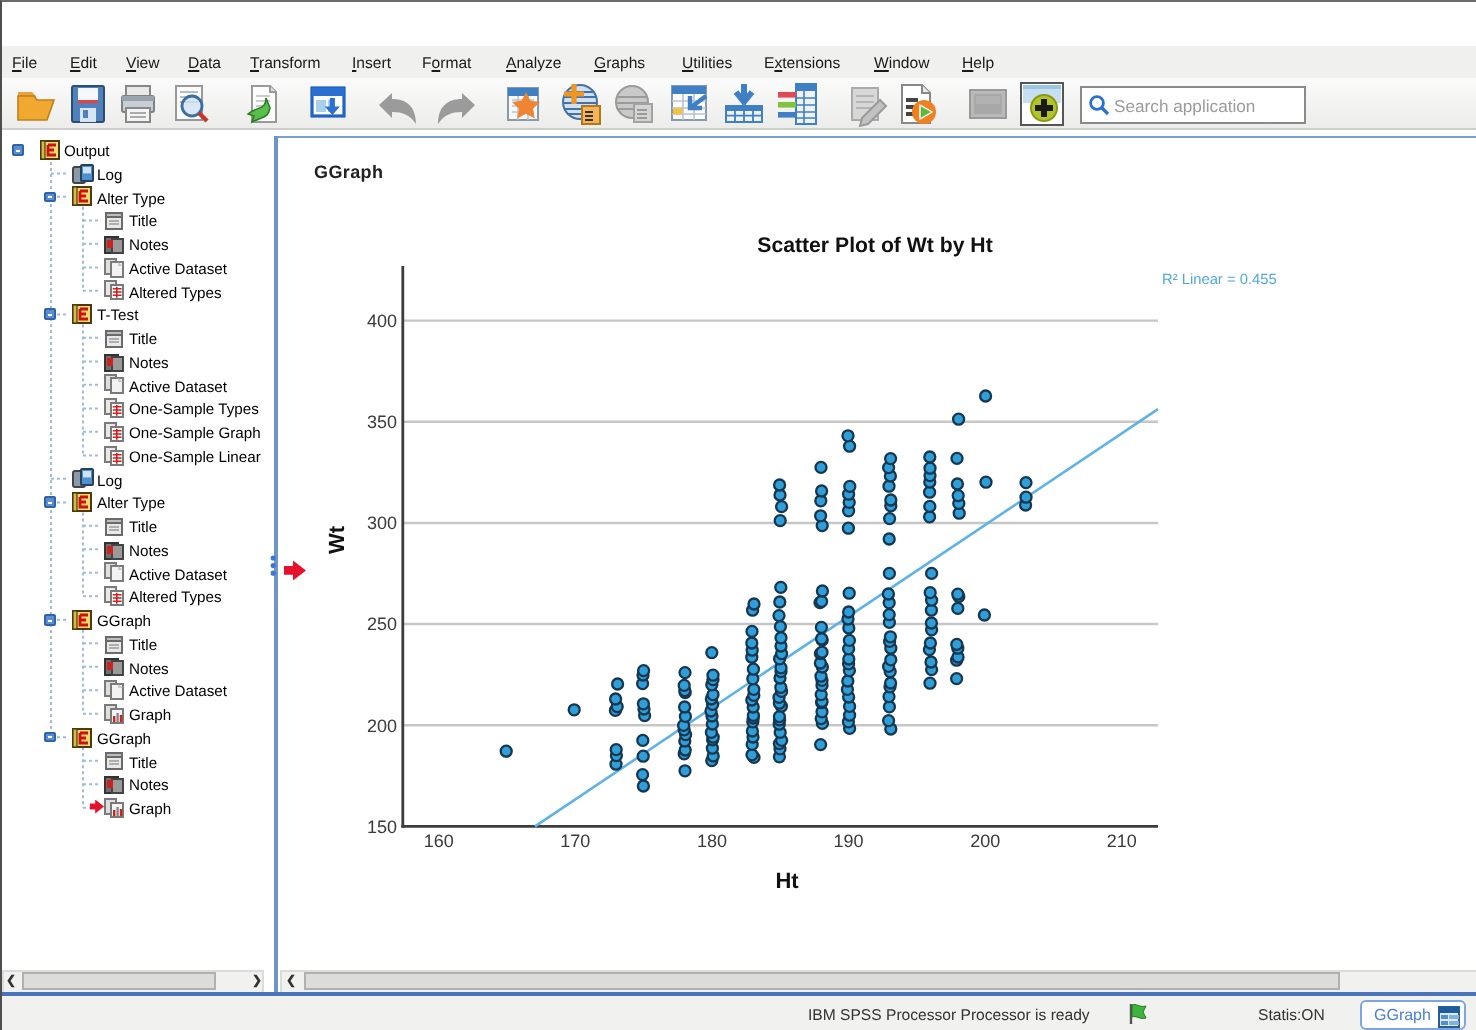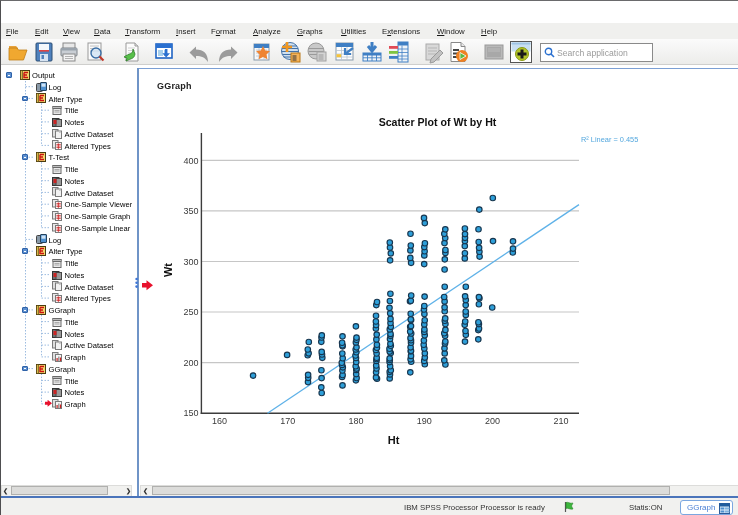--- a/index.html
+++ b/index.html
@@ -321,21 +321,21 @@
         <span class="tlbl" style="left:63.5px">Active Dataset</span>
       </div>
 <div class="trow" style="top:134.2px">
         <span class="ticon" style="left:51px">
           <svg width="10" height="10" viewBox="0 0 10 10">
             <rect x="0.5" y="0.5" width="5.5" height="7.5" fill="#e8e8e8" stroke="#7a7a7a"></rect>
             <rect x="3.5" y="2.5" width="6" height="7" fill="#fff" stroke="#7a7a7a"></rect>
             <path d="M4.4 4.4 h4.4 M4.4 6 h4.4 M4.4 7.6 h4.4 M6.4 3.4 v5.5" stroke="#cc2222" stroke-width="0.8"></path>
           </svg>
         </span>
-        <span class="tlbl" style="left:63.5px">One-Sample Viewer</span>
+        <span class="tlbl" style="left:63.5px">One-Sample Types</span>
       </div>
 <div class="trow" style="top:145.9px">
         <span class="ticon" style="left:51px">
           <svg width="10" height="10" viewBox="0 0 10 10">
             <rect x="0.5" y="0.5" width="5.5" height="7.5" fill="#e8e8e8" stroke="#7a7a7a"></rect>
             <rect x="3.5" y="2.5" width="6" height="7" fill="#fff" stroke="#7a7a7a"></rect>
             <path d="M4.4 4.4 h4.4 M4.4 6 h4.4 M4.4 7.6 h4.4 M6.4 3.4 v5.5" stroke="#cc2222" stroke-width="0.8"></path>
           </svg>
         </span>
         <span class="tlbl" style="left:63.5px">One-Sample Graph</span>

